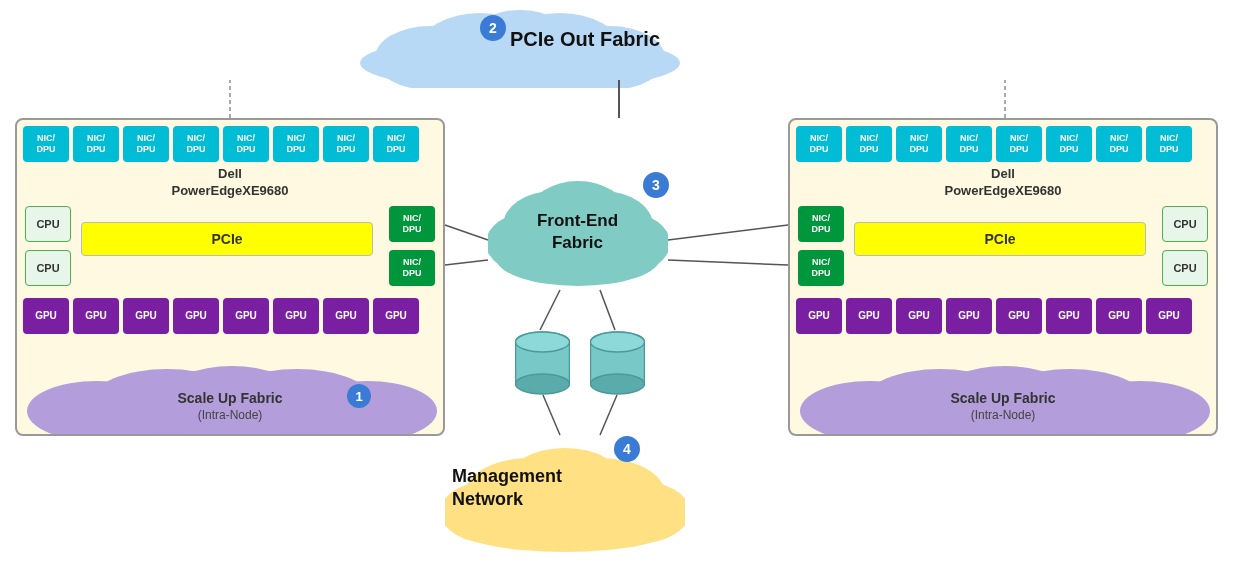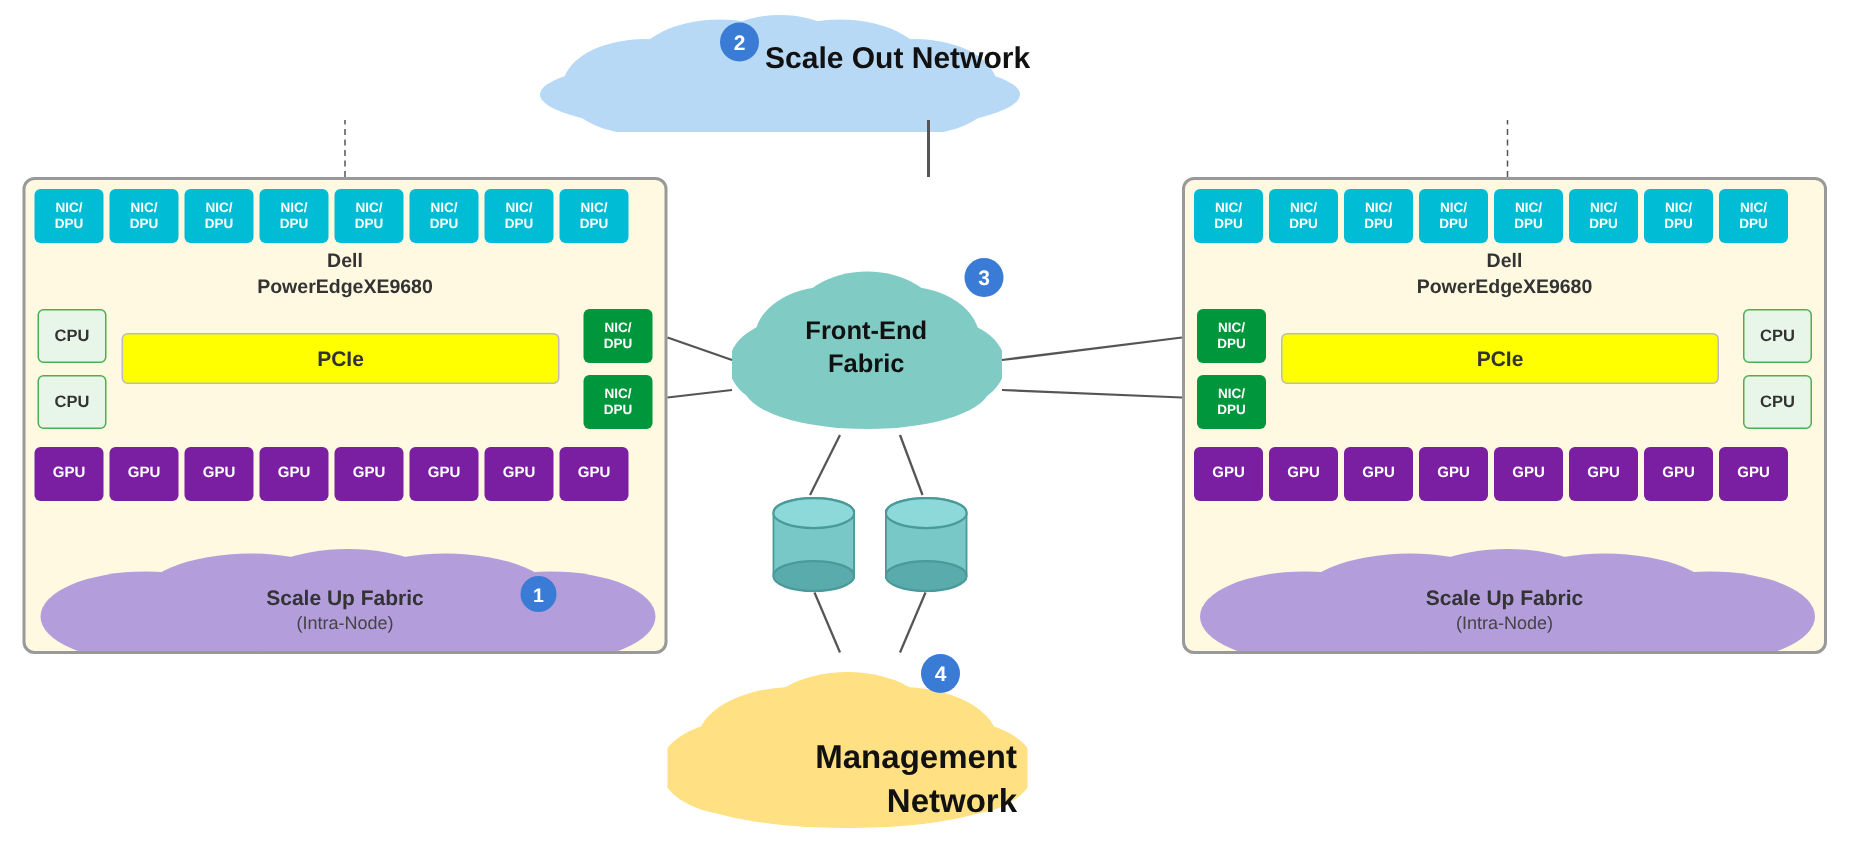--- a/index.html
+++ b/index.html
@@ -23,21 +23,21 @@
     <ellipse cx="260" cy="50" rx="55" ry="32" fill="#b8d9f5"></ellipse>
     <ellipse cx="130" cy="40" rx="60" ry="35" fill="#b8d9f5"></ellipse>
     <ellipse cx="210" cy="40" rx="60" ry="35" fill="#b8d9f5"></ellipse>
     <ellipse cx="170" cy="32" rx="50" ry="30" fill="#b8d9f5"></ellipse>
   </svg>
 </div>
 <div style="position:absolute; top:15px; left:480px; width:26px; height:26px; border-radius:50%; background:#3a7bd5; color:white; font-weight:bold; font-size:14px; display:flex; align-items:center; justify-content:center; z-index:10;">
   <span>2</span>
 </div>
 <div style="position:absolute; top:28px; left:510px; font-size:20px; font-weight:bold; color:#111; z-index:10;">
-  <span>Scale Out Network</span>
+  <span>PCIe Out Fabric</span>
 </div>
 
 <div style="position:absolute; top:118px; left:15px; width:430px; height:318px; background:#fef9e0; border:2px solid #999; border-radius:8px;">
 
   <div style="display:flex; gap:4px; padding:6px 6px 0 6px;">
     <div style="background:#00bcd4;color:white;font-size:9px;font-weight:bold;border-radius:4px;width:46px;height:36px;display:flex;align-items:center;justify-content:center;text-align:center;line-height:1.2;">NIC/<br>DPU</div>
     <div style="background:#00bcd4;color:white;font-size:9px;font-weight:bold;border-radius:4px;width:46px;height:36px;display:flex;align-items:center;justify-content:center;text-align:center;line-height:1.2;">NIC/<br>DPU</div>
     <div style="background:#00bcd4;color:white;font-size:9px;font-weight:bold;border-radius:4px;width:46px;height:36px;display:flex;align-items:center;justify-content:center;text-align:center;line-height:1.2;">NIC/<br>DPU</div>
     <div style="background:#00bcd4;color:white;font-size:9px;font-weight:bold;border-radius:4px;width:46px;height:36px;display:flex;align-items:center;justify-content:center;text-align:center;line-height:1.2;">NIC/<br>DPU</div>
     <div style="background:#00bcd4;color:white;font-size:9px;font-weight:bold;border-radius:4px;width:46px;height:36px;display:flex;align-items:center;justify-content:center;text-align:center;line-height:1.2;">NIC/<br>DPU</div>
@@ -201,21 +201,21 @@
   <svg viewBox="0 0 240 120" width="240" height="120">
     <ellipse cx="120" cy="95" rx="110" ry="25" fill="#ffe082"></ellipse>
     <ellipse cx="50" cy="80" rx="55" ry="32" fill="#ffe082"></ellipse>
     <ellipse cx="190" cy="80" rx="55" ry="32" fill="#ffe082"></ellipse>
     <ellipse cx="85" cy="62" rx="65" ry="36" fill="#ffe082"></ellipse>
     <ellipse cx="155" cy="62" rx="65" ry="36" fill="#ffe082"></ellipse>
     <ellipse cx="120" cy="50" rx="58" ry="34" fill="#ffe082"></ellipse>
   </svg>
 </div>
 <div style="position:absolute; top:436px; left:614px; width:26px; height:26px; border-radius:50%; background:#3a7bd5; color:white; font-weight:bold; font-size:14px; display:flex; align-items:center; justify-content:center; z-index:10;">4</div>
-<div style="position:absolute; top:491px; left:452px; width:226px; text-align:right; font-size:22px; font-weight:bold; color:#111; z-index:10; line-height:1.3;">
+<div style="position:absolute; top:465px; left:452px; width:226px; text-align:left; font-size:18px; font-weight:bold; color:#111; z-index:10; line-height:1.3;">
   <span>Management<br>Network</span>
 </div>
 
 <svg style="position:absolute;top:0;left:0;pointer-events:none;" width="1238" height="569">
 
   <line x1="619" y1="80" x2="619" y2="118" stroke="#555" stroke-width="2"></line>
 
   <line x1="230" y1="118" x2="230" y2="80" stroke="#555" stroke-width="1" stroke-dasharray="4,3"></line>
 
   <line x1="1005" y1="118" x2="1005" y2="80" stroke="#555" stroke-width="1" stroke-dasharray="4,3"></line>

